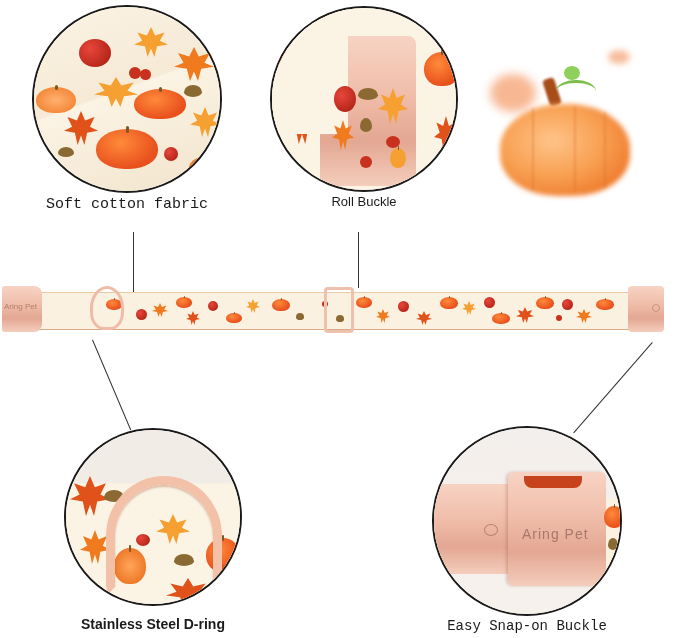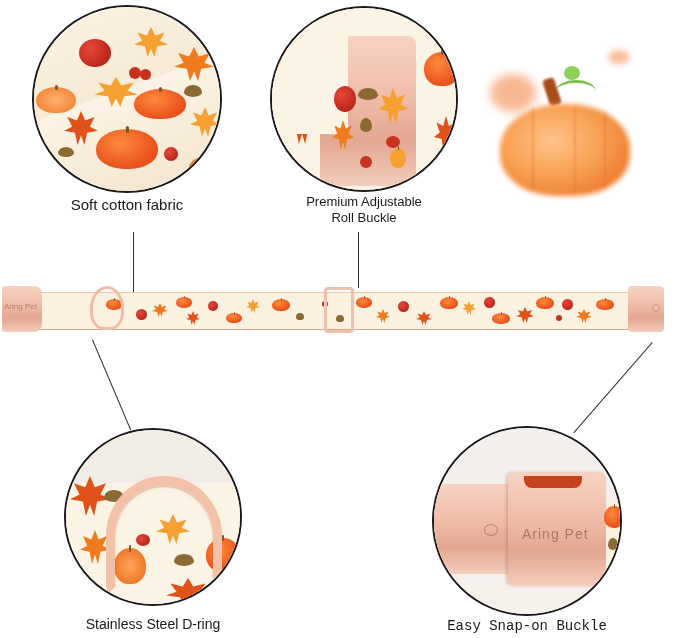--- a/index.html
+++ b/index.html
@@ -36,42 +36,41 @@
   <div class="pat leaf y" style="left:60px;top:70px;width:44px;height:30px;"></div>
   <div class="pat pumpkin" style="left:100px;top:82px;width:52px;height:30px;"></div>
   <div class="pat pumpkin" style="left:2px;top:80px;width:40px;height:26px;background:radial-gradient(ellipse,#ffb070,#f58a3c 70%);"></div>
   <div class="pat leaf r" style="left:30px;top:104px;width:34px;height:34px;"></div>
   <div class="pat leaf y" style="left:156px;top:100px;width:30px;height:30px;"></div>
   <div class="pat pumpkin" style="left:62px;top:122px;width:62px;height:40px;"></div>
   <div class="pat apple" style="left:130px;top:140px;width:14px;height:14px;"></div>
   <div class="pat acorn" style="left:24px;top:140px;width:16px;height:10px;"></div>
   <div class="pat pumpkin" style="left:155px;top:150px;width:30px;height:22px;background:radial-gradient(ellipse,#ffa55a,#ef7a2a 70%);"></div>
 </div>
-<div class="caption" style="left:32px;top:196px;width:190px;font-size:15px;">Soft cotton fabric</div>
+<div class="caption" style="left:32px;top:196px;width:190px;font-size:15px;font-family:Liberation Mono, monospace;">Soft cotton fabric</div>
 
 <div class="circle" style="left:270px;top:6px;width:188px;height:186px;">
   <div class="fabric"></div>
   <div class="pat pumpkin" style="left:6px;top:40px;width:40px;height:34px;"></div>
   <div class="pat pumpkin" style="left:152px;top:44px;width:36px;height:34px;"></div>
   <div class="pat leaf r" style="left:14px;top:100px;width:32px;height:36px;"></div>
   <div class="pat leaf r" style="left:162px;top:108px;width:24px;height:36px;"></div>
   <div class="pat acorn" style="left:2px;top:86px;width:16px;height:10px;"></div>
   <div class="abs rosegold" style="left:48px;top:28px;width:96px;height:150px;border-radius:8px;"></div>
   <div class="fabric" style="left:58px;top:40px;width:76px;height:126px;inset:auto;border-radius:4px;"></div>
   <div class="pat apple" style="left:62px;top:78px;width:22px;height:26px;"></div>
   <div class="pat acorn" style="left:86px;top:80px;width:20px;height:12px;"></div>
   <div class="pat leaf y" style="left:106px;top:80px;width:30px;height:36px;"></div>
   <div class="pat acorn" style="left:88px;top:110px;width:12px;height:14px;"></div>
   <div class="pat leaf" style="left:60px;top:112px;width:22px;height:30px;"></div>
   <div class="pat berry" style="left:114px;top:128px;width:14px;height:12px;"></div>
   <div class="pat berry" style="left:88px;top:148px;width:12px;height:12px;"></div>
   <div class="pat pumpkin" style="left:118px;top:140px;width:16px;height:20px;background:#f5a030;"></div>
 </div>
 <div class="caption" style="left:270px;top:194px;width:188px;font-size:13px;line-height:16px;">
-  <div>Premium Adjustable</div>
   <div>Roll Buckle</div>
 </div>
 
 <div class="abs" style="left:490px;top:60px;width:170px;height:140px;">
   <div class="abs" style="left:0;top:14px;width:46px;height:38px;border-radius:50%;background:#f5a070;filter:blur(5px);opacity:.75;"></div>
   <div class="abs" style="left:118px;top:-10px;width:22px;height:14px;border-radius:50%;background:#f5a070;filter:blur(3px);opacity:.7;"></div>
   <div class="abs" style="left:56px;top:18px;width:12px;height:28px;background:#a84c1a;border-radius:4px;transform:rotate(-18deg);filter:blur(1px);"></div>
   <div class="abs" style="left:66px;top:20px;width:40px;height:20px;border-top:3px solid #7cc04a;border-radius:50% 50% 0 0;"></div>
   <div class="abs" style="left:74px;top:6px;width:16px;height:14px;background:#8ed05a;border-radius:50%;"></div>
   <div class="abs" style="left:10px;top:44px;width:130px;height:92px;border-radius:48% 48% 44% 44%;background:radial-gradient(ellipse at 40% 40%, #ffc48a 0%, #f8a052 45%, #ee7a2c 80%);filter:blur(2.5px);"></div>
@@ -134,21 +133,21 @@
   <div class="pat acorn" style="left:38px;top:60px;width:20px;height:12px;"></div>
   <div class="pat leaf y" style="left:90px;top:84px;width:34px;height:30px;"></div>
   <div class="pat apple" style="left:70px;top:104px;width:14px;height:12px;"></div>
   <div class="pat pumpkin" style="left:48px;top:118px;width:32px;height:36px;background:radial-gradient(ellipse,#ffa55a,#ef7a2a 70%);"></div>
   <div class="pat acorn" style="left:108px;top:124px;width:20px;height:12px;"></div>
   <div class="pat pumpkin" style="left:140px;top:108px;width:34px;height:34px;"></div>
   <div class="pat leaf r" style="left:100px;top:148px;width:44px;height:30px;"></div>
   <div class="pat leaf r" style="left:150px;top:130px;width:28px;height:20px;"></div>
   <div class="abs" style="left:40px;top:46px;width:116px;height:120px;border:9px solid #f3c1a8;border-bottom-color:transparent;border-radius:58% 58% 10% 10%;box-sizing:border-box;box-shadow:inset 0 2px 2px rgba(160,90,60,.35);"></div>
 </div>
-<div class="caption" style="left:64px;top:616px;width:178px;font-size:14px;">Stainless Steel D-ring</div>
+<div class="caption" style="left:64px;top:616px;width:178px;font-size:14px;font-weight:bold;">Stainless Steel D-ring</div>
 
 <div class="circle" style="left:432px;top:426px;width:190px;height:190px;">
   <div class="fabric" style="background:linear-gradient(180deg,#f3efec 0%,#f7f1ec 100%);"></div>
   <div class="abs rosegold" style="left:-4px;top:56px;width:80px;height:90px;border-radius:4px;"></div>
   <div class="abs" style="left:50px;top:96px;width:12px;height:10px;border:1px solid #b8826f;border-radius:50%;"></div>
   <div class="abs rosegold" style="left:74px;top:44px;width:98px;height:114px;border-radius:6px;box-shadow:-2px 0 3px rgba(150,90,70,.3);"></div>
   <div class="abs" style="left:90px;top:48px;width:58px;height:12px;background:#c7431d;border-radius:0 0 8px 8px;"></div>
   <span class="abs" style="left:88px;top:98px;font-size:14px;color:#a8786a;letter-spacing:1px;white-space:nowrap;">Aring Pet</span>
   <div class="abs" style="left:172px;top:70px;width:20px;height:80px;background:#fbf1e0;"></div>
   <div class="pat pumpkin" style="left:170px;top:78px;width:20px;height:22px;"></div>

